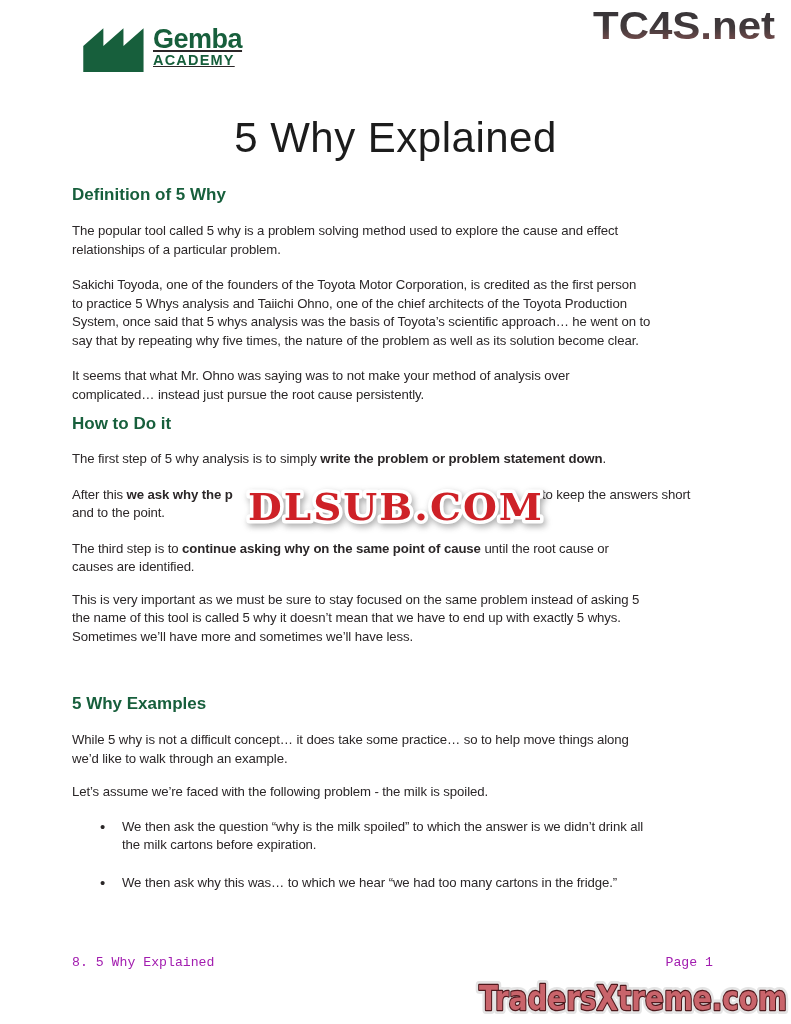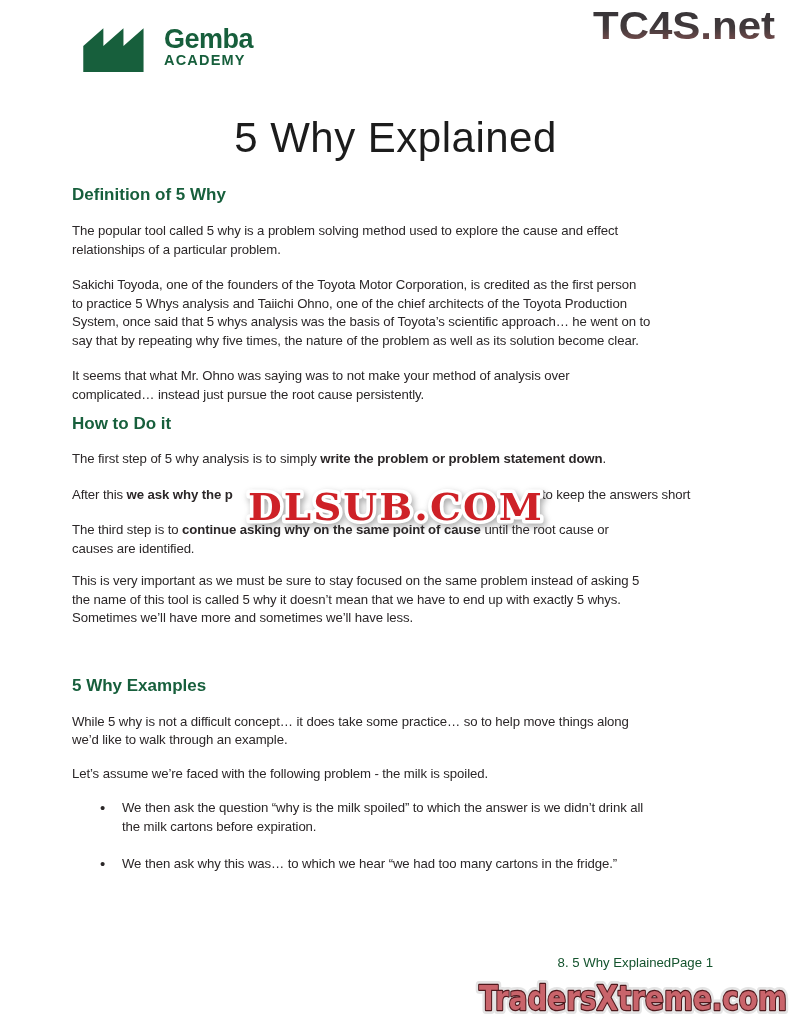--- a/index.html
+++ b/index.html
@@ -11,21 +11,21 @@
     background:#ffffff;
     overflow:hidden;
     font-family:"Liberation Sans", sans-serif;
     color:#2b2728;
   }
 
   
   .header { position:relative; height:80px; }
   .logo { position:absolute; left:80px; top:20px; display:flex; align-items:flex-start; }
   .logo-icon { display:block; }
-  .logo-text { margin-left:16px; padding-top:6px; }
+  .logo-text { margin-left:5px; padding-top:6px;text-decoration:underline; }
   .logo-name { font-size:27px; font-weight:bold; color:#175f3c; line-height:26px; letter-spacing:-0.5px; }
   .logo-sub  { font-size:14.5px; font-weight:bold; color:#175f3c; letter-spacing:1.2px; line-height:17px; }
   .wm-top { position:absolute; top:2px; right:12px; }
 
   
   h1.doc-title {
     margin:32px 0 0;
     text-align:center;
     font-size:42px; font-weight:400;
     line-height:52px;
@@ -52,22 +52,22 @@
   .dot { flex:none; width:22px; font-size:15px; line-height:18.5px; }
   .btext { flex:1; }
 
   
   .wm-mid { position:absolute; left:238px; top:477px; z-index:5;
             filter:drop-shadow(2px 3px 3px rgba(70,70,70,0.45)); }
   .wm-bottom { position:absolute; top:976px; right:-2px; z-index:5; }
 
   
   .footer { position:absolute; left:72px; right:78px; top:955px;
-            display:flex; justify-content:flex-end;
-            font-size:13.2px; color:#14532d; }
+            display:flex; justify-content:space-between;
+            font-size:13.2px; color:#a21caf;font-family:Liberation Mono, monospace; }
 </style>
 </head>
 <body>
 
 <div class="page">
 
   <div class="header">
     <div class="logo">
       <svg class="logo-icon" width="68" height="52" viewBox="0 0 56 44">
         <polygon points="2,44 2,22 19,7 19,22 36,7 36,22 53,7 53,44" fill="#175f3c"></polygon>
@@ -114,20 +114,21 @@
     </div>
 
     <h2 class="sec" id="h-how">How to Do it</h2>
 
     <div class="para mt15">
       <div class="line"><span>The first step of 5 why analysis is to simply </span><b>write the problem or problem statement down</b><span>.</span></div>
     </div>
 
     <div class="para">
       <div class="line"><span>After this </span><b>we ask why the p</b><span class="gap"></span><span>t to keep the answers short</span></div>
+      <div class="line">and to the point.</div>
     </div>
 
     <div class="para">
       <div class="line"><span>The third step is to </span><b>continue asking why on the same point of cause</b><span> until the root cause or</span></div>
       <div class="line">causes are identified.</div>
     </div>
 
     <div class="para mt14">
       <div class="line">This is very important as we must be sure to stay focused on the same problem instead of asking 5</div>
       <div class="line">the name of this tool is called 5 why it doesn’t mean that we have to end up with exactly 5 whys.</div>

